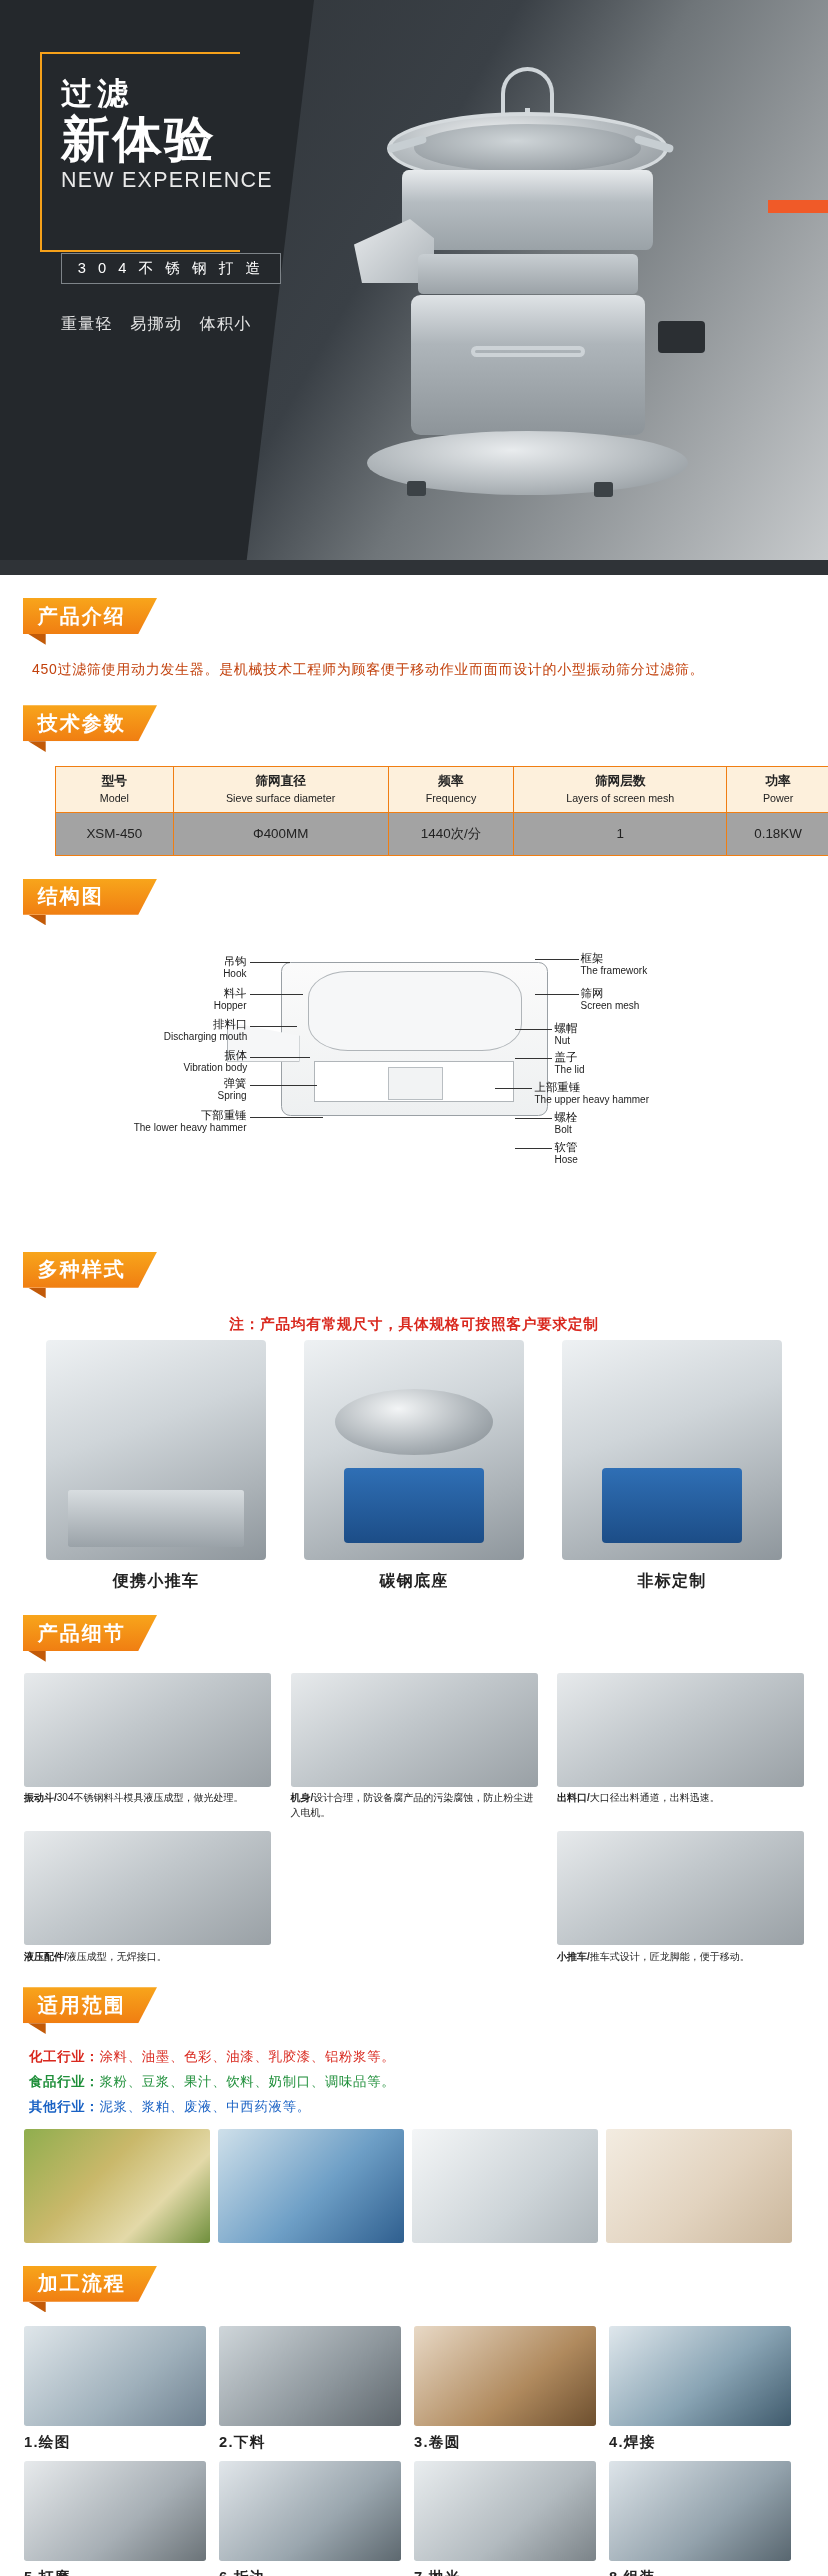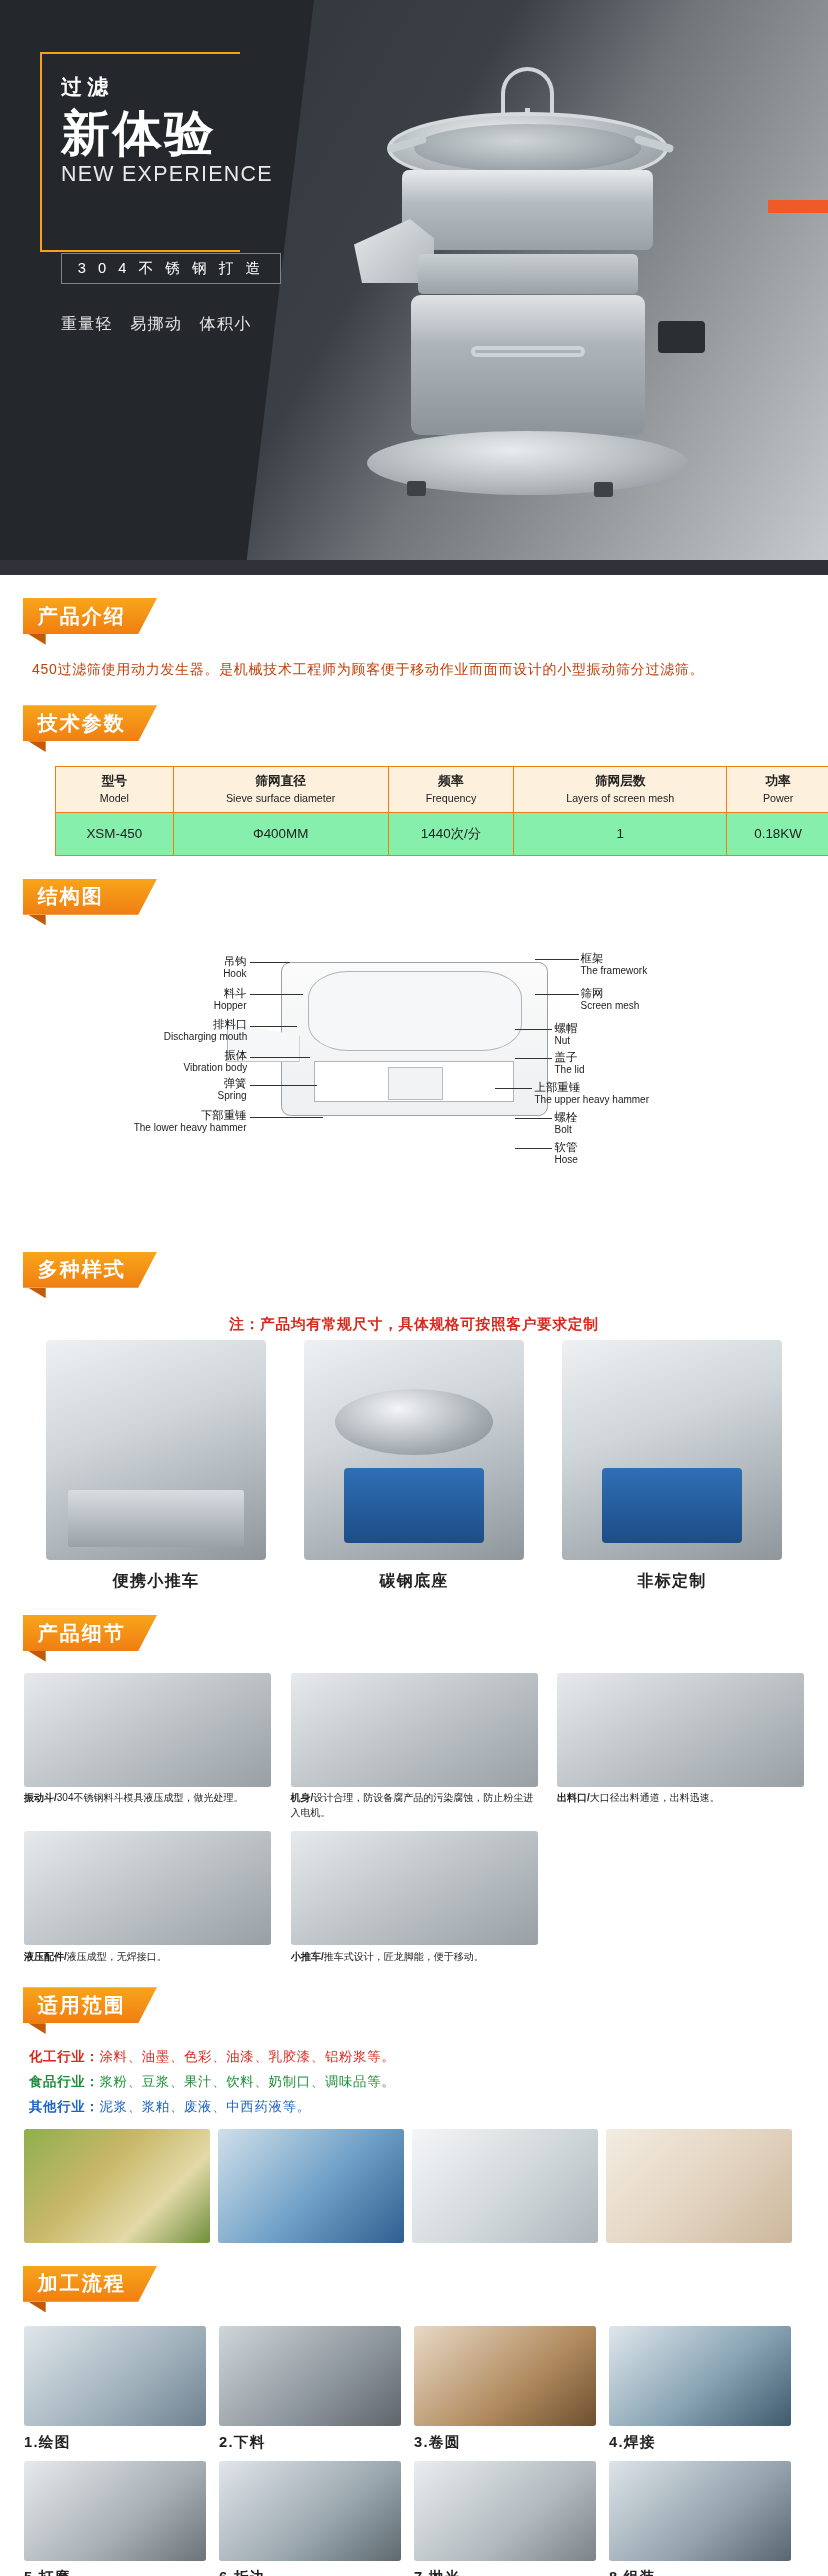--- a/index.html
+++ b/index.html
@@ -22,21 +22,21 @@
   .hero-left {
     position:absolute; left:0; top:0; width:314px; height:575px;
     background:#24282c;
     clip-path:polygon(0 0, 100% 0, 78% 100%, 0 100%);
   }
   .hero-frame {
     position:absolute; left:40px; top:52px; width:200px; height:200px;
     border:2px solid #f6a11a; border-right:none;
   }
   .hero-txt { position:absolute; left:61px; top:73px; color:#fff; }
-  .hero-t1 { font-size:21px; letter-spacing:5.3px; font-weight:bold; margin-bottom:8px; }
+  .hero-t1 { font-size:31px; letter-spacing:5.3px; font-weight:bold; margin-bottom:0; }
   .hero-t2 { font-size:49px; font-weight:bold; letter-spacing:2.7px; line-height:1.0; }
   .hero-t3 { font-size:21.4px; letter-spacing:1.3px; color:#e9e9e9; margin-top:4px; }
   .hero-bar {
     position:absolute; left:61px; top:253px; width:220px; height:31px;
     border:1.3px solid #7e8489; color:#fff; font-size:14.7px; letter-spacing:4px;
     display:flex; align-items:center; justify-content:center;
   }
   .hero-tags { position:absolute; left:61px; top:314px; display:flex; gap:17.4px; }
   .hero-tags span { color:#e7e7e7; font-size:16px; letter-spacing:1.3px; }
 
@@ -133,21 +133,21 @@
   
   .spec-wrap { margin:9.4px 23px 0 23px; }
   table.spec { width:775px; border-collapse:collapse;margin-left:32px; }
   table.spec th, table.spec td {
     border:1.3px solid #f07e12; text-align:center; padding:6.7px 4px;
   }
   table.spec thead th {
     background:#fdf0dc; color:#222; font-size:12.7px; line-height:1.35; font-weight:bold;
   }
   table.spec thead th .en { font-size:10.7px; font-weight:normal; display:block; }
-  table.spec tbody td { font-size:13.4px; height:43px; background:#86efac; }
+  table.spec tbody td { font-size:13.4px; height:43px; background:#a3a3a3; }
 
   
   .diagram {
     position:relative; margin:12px auto 0 auto; width:775px; height:287px; background:#fff;
   }
   .diag-box {
     position:absolute; left:254px; top:20px; width:267px; height:154px;
     border:1.3px solid #9aa0a5;
     border-radius:9.4px;
     background:linear-gradient(180deg,#fbfbfb,#eef0f1);
@@ -205,21 +205,21 @@
   .ph .disc {
     position:absolute; left:14%; top:22%; width:72%; height:30%;
     border-radius:50%;
     background:radial-gradient(ellipse at 40% 30%, #f3f5f6, #a9b0b5 60%, #7e868c);
   }
   .style-cap { font-size:16px; font-weight:bold; margin-top:10.7px; letter-spacing:1.3px; }
 
   
   .details { margin:6.7px 24px 0 24px; }
   .det-row { display:flex; justify-content:space-between; margin-bottom:10.7px; }
-  .det-row.center { justify-content:flex-start; gap:20px; }
+  .det-row.center { justify-content:space-between; gap:20px; }
   .det-item { width:247px; }
   .det-ph {
     width:247px; height:114px; border-radius:2.7px;
     background:linear-gradient(150deg,#e7eaec 0%, #c2c8cc 45%, #99a0a5 100%);
   }
   .det-txt { font-size:10px; line-height:1.45; color:#222; margin-top:4.7px; }
   .det-txt b { font-weight:bold; }
 
   
   .scope-lines { margin:5.3px 29px 0 29px; }

